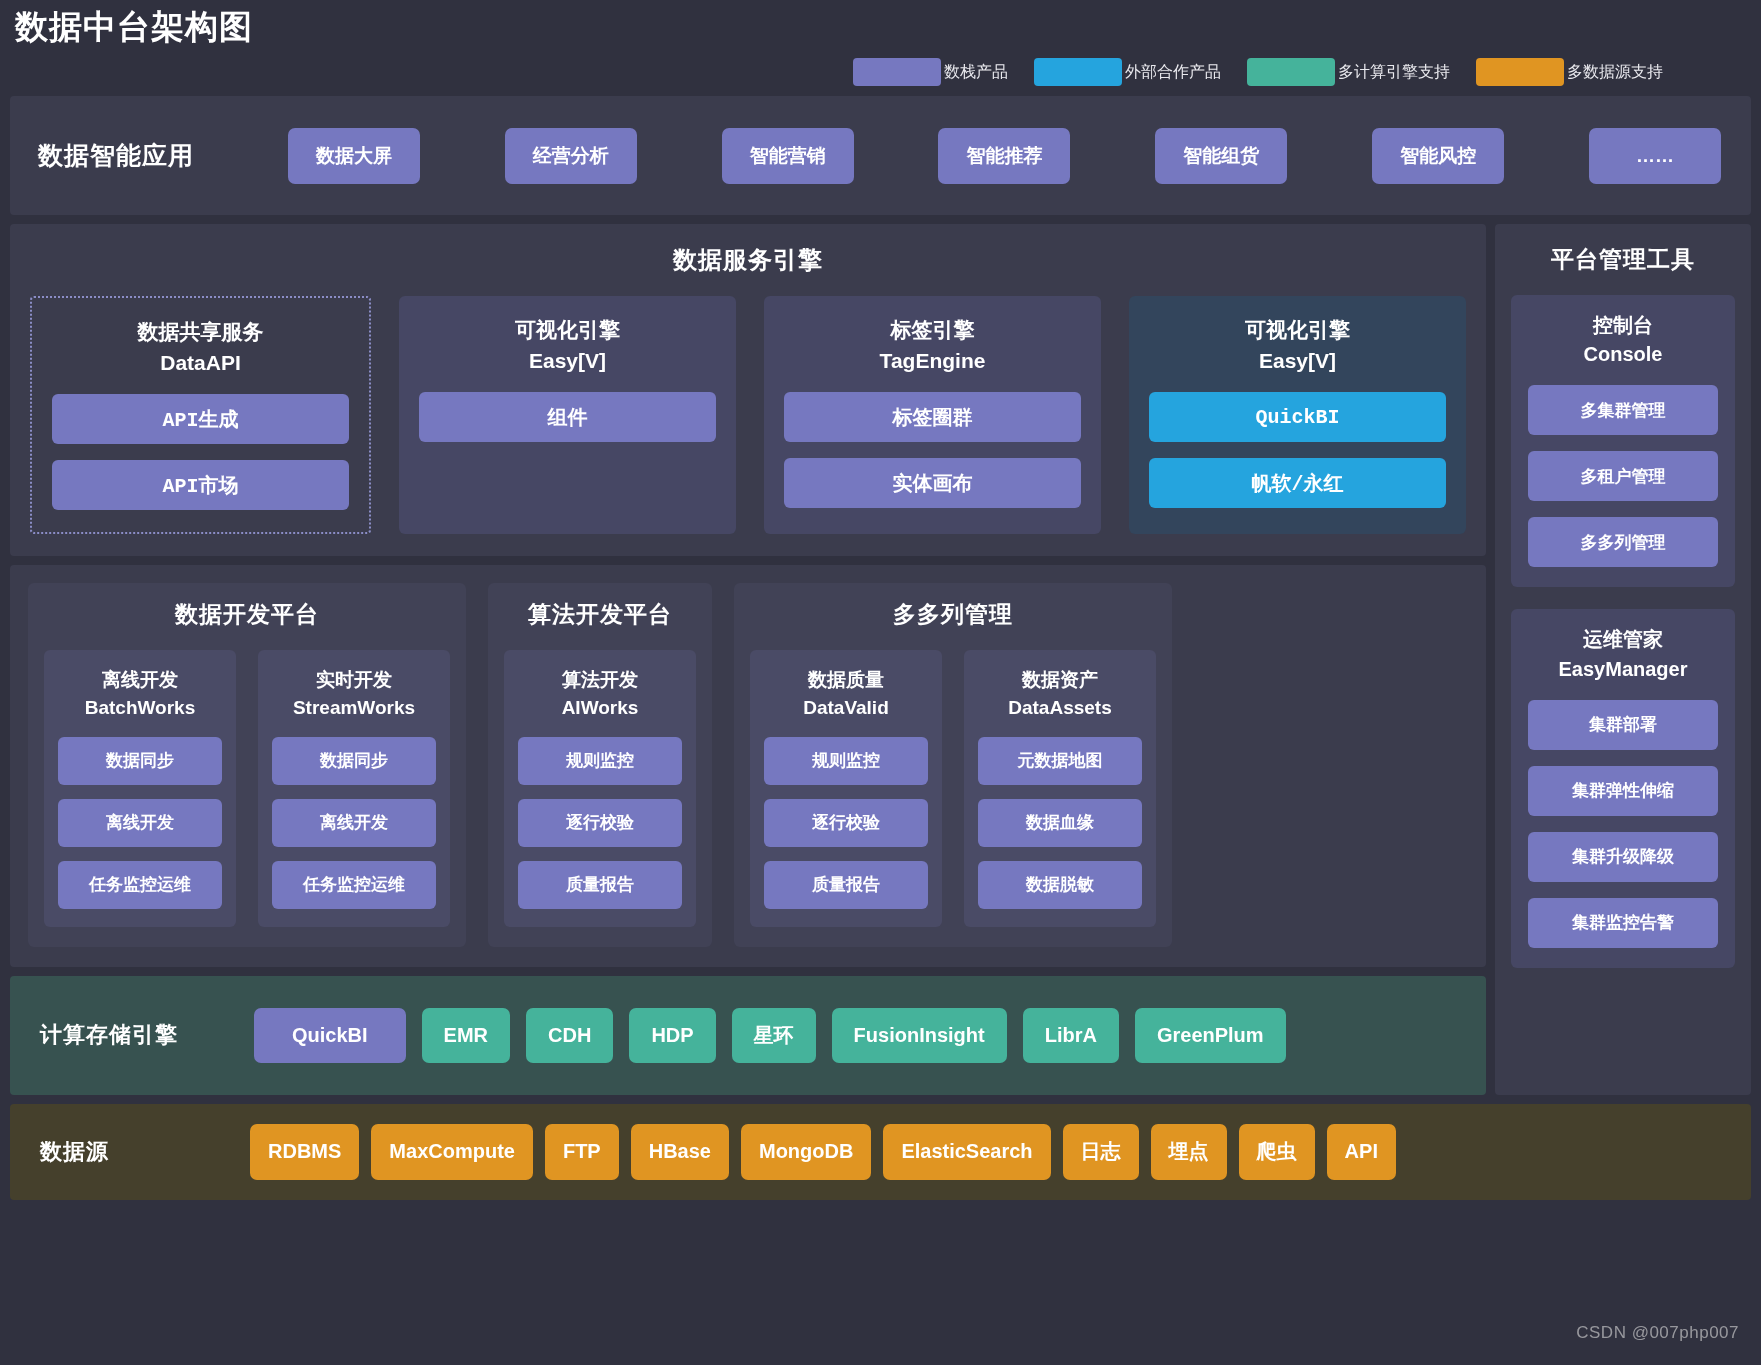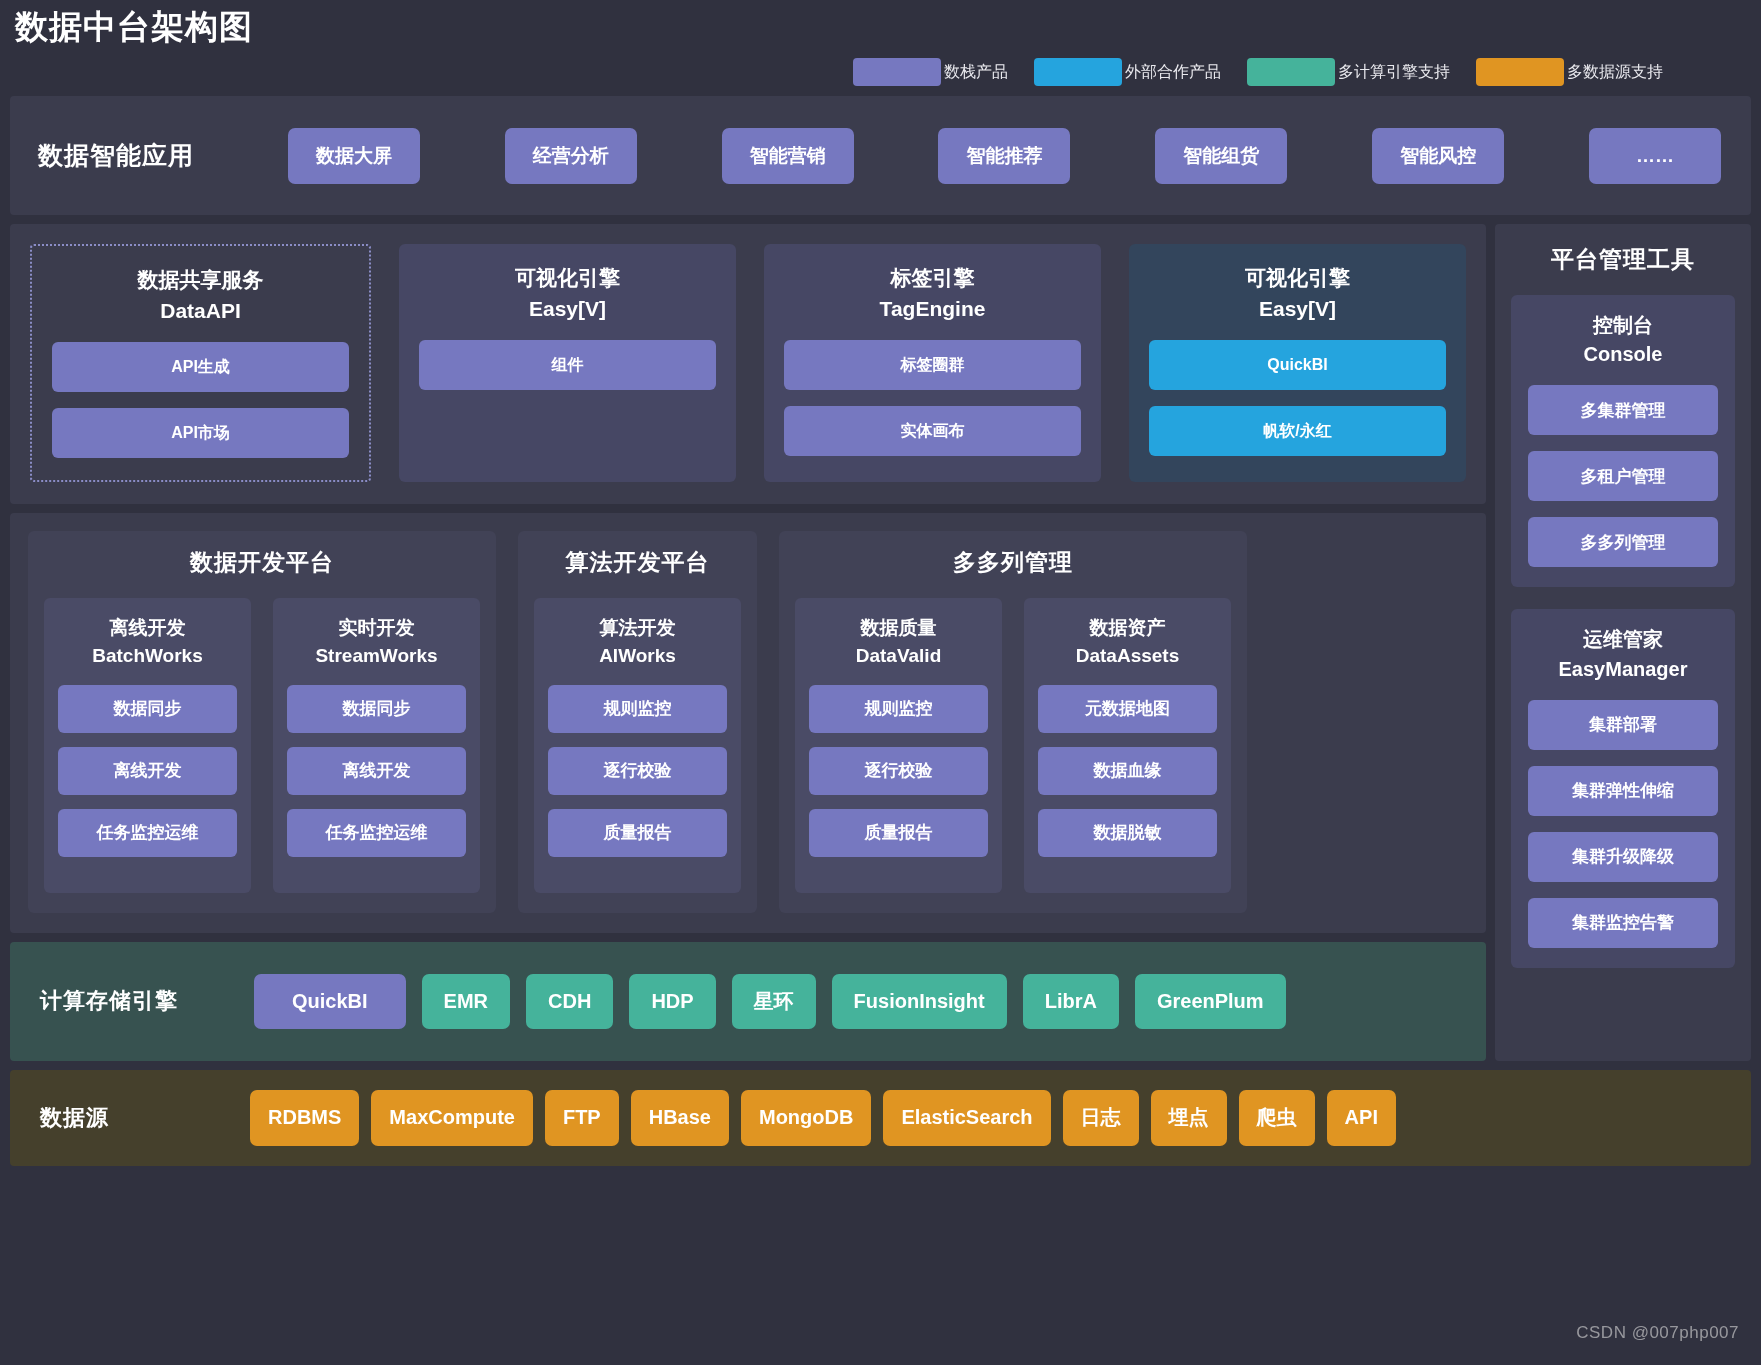--- a/index.html
+++ b/index.html
@@ -117,28 +117,29 @@
   .card-head {
     text-align: center;
     color: #fff;
     font-weight: bold;
     font-size: 21px;
     line-height: 1.46;
     margin-bottom: 16px;
   }
   .chip {
     color: #fff;
-    font-size: 16px;
+    font-size: 20px;
     font-weight: bold;
     border-radius: 6px;
     height: 50px;
     display: flex;
     align-items: center;
     justify-content: center;
     margin-bottom: 16px;
+    font-family: Liberation Mono, monospace;
   }
   .chip:last-child { margin-bottom: 0; }
   .chip.purple { background: #7678c0; }
   .chip.blue { background: #25a4de; }
 
   
   .platforms {
     background: #3b3c4d;
     border-radius: 4px;
     padding: 18px 18px 20px 18px;
@@ -155,22 +156,22 @@
     font-size: 23px;
     font-weight: bold;
     text-align: center;
     letter-spacing: 1px;
     margin-bottom: 20px;
   }
   .platform-cols { display: flex; gap: 22px; }
   .sub-card {
     background: #4a4b66;
     border-radius: 6px;
-    padding: 16px 14px 36px 14px;
-    width: 207px;
+    padding: 16px 14px 18px 14px;
+    width: 192px;
     flex: none;
   }
   .sub-head {
     text-align: center;
     color: #fff;
     font-weight: bold;
     font-size: 19px;
     line-height: 1.48;
     margin-bottom: 14px;
   }
@@ -348,20 +349,21 @@
         <div class="app-chip">智能风控</div>
         <div class="app-chip">……</div>
       </div>
   </div>
 
   <div class="mid">
 
     <div class="mid-left">
 
       <div class="dse">
+        <div class="section-title">数据服务引擎</div>
         <div class="dse-row" id="dse-row">
             <div class="dse-card dashed">
               <div class="card-head">
                 <div>数据共享服务</div>
                 <div>DataAPI</div>
               </div>
               <div class="chip purple">API生成</div>
               <div class="chip purple">API市场</div>
             </div>
             <div class="dse-card">

